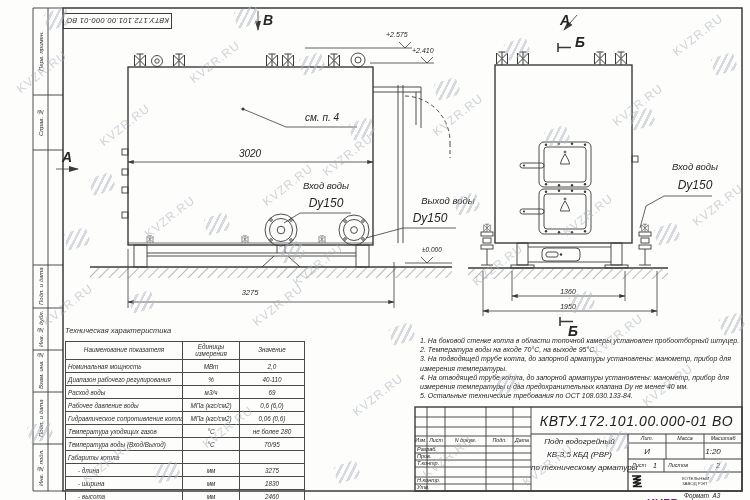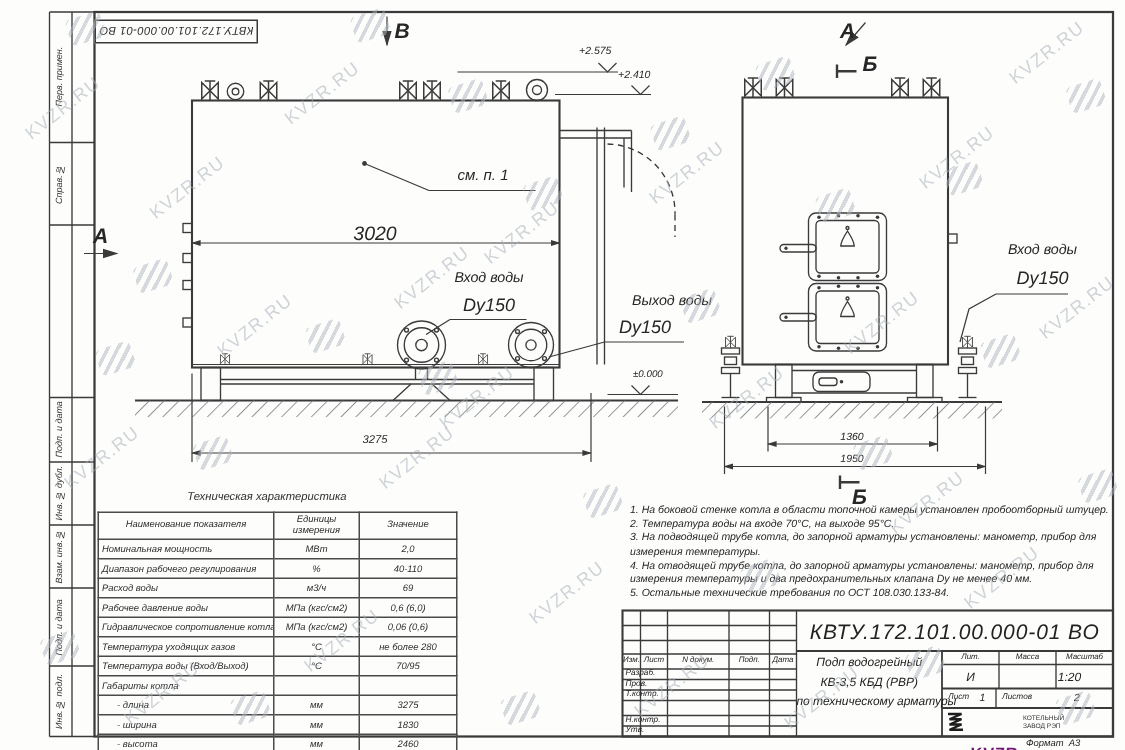--- a/index.html
+++ b/index.html
@@ -12,21 +12,21 @@
   .big{font-size:14px;font-weight:bold;}
   
   .vlab{position:absolute;width:15px;display:flex;align-items:center;justify-content:center;
         writing-mode:vertical-rl;transform:rotate(180deg);font-size:6px;font-style:italic;color:#333;}
   
   .stamp{position:absolute;left:63px;top:13px;width:107px;height:14px;border:1.2px solid #3a3a3a;
          display:flex;align-items:center;justify-content:center;font-size:7.5px;font-style:italic;
          transform:rotate(180deg);letter-spacing:.3px;background:#fdfdfc;}
   
   .tt{position:absolute;left:65px;top:326px;width:226px;font-style:italic;}
-  .tt .ttl{text-align:center;font-size:7.5px;margin-bottom:6px;}
+  .tt .ttl{text-align:left;font-size:7.5px;margin-bottom:6px;}
   .tt table{border-collapse:collapse;width:226px;table-layout:fixed;}
   .tt th,.tt td{border:1px solid #4a4a4a;font-size:6.3px;font-weight:normal;font-style:italic;
                 padding:0 2px;height:12px;overflow:hidden;white-space:nowrap;}
   .tt th{height:17px;text-align:center;white-space:normal;line-height:1.1;}
   .tt td.c{text-align:center;}
   .tt td.ind{padding-left:12px;}
   
   .notes{position:absolute;left:420px;top:336px;width:322px;font-size:7px;font-style:italic;
          line-height:1.32;color:#262626;}
   
@@ -262,27 +262,27 @@
   <div class="vlab" style="left:33px;top:444px;height:47px">Инв. № подл.</div>
 
   <div class="stamp">КВТУ.172.101.00.000-01 ВО</div>
 
   <div class="dl big" style="left:263px;top:13px">В</div>
   <div class="dl big" style="left:62px;top:150px">А</div>
   <div class="dl big" style="left:560px;top:13px">А</div>
   <div class="dl big" style="left:575px;top:35px">Б</div>
   <div class="dl big" style="left:568px;top:324px">Б</div>
 
-  <div class="dl ctr" style="left:286px;top:113px;width:72px;font-size:10px">см. п. 1</div>
+  <div class="dl ctr" style="left:286px;top:113px;width:72px;font-size:10px">см. п. 4</div>
 
   <div class="dl" style="left:386px;top:31px;font-size:7px">+2.575</div>
   <div class="dl" style="left:412px;top:47px;font-size:7px">+2.410</div>
   <div class="dl" style="left:422px;top:247px;font-size:6.5px">±0.000</div>
 
-  <div class="dl ctr" style="left:225px;top:149px;width:50px;font-size:13px">3020</div>
+  <div class="dl ctr" style="left:225px;top:149px;width:50px;font-size:10px">3020</div>
   <div class="dl ctr" style="left:225px;top:289px;width:50px;font-size:7.5px">3275</div>
   <div class="dl ctr" style="left:548px;top:288px;width:40px;font-size:7px">1360</div>
   <div class="dl ctr" style="left:548px;top:303px;width:40px;font-size:7px">1950</div>
 
   <div class="dl ctr" style="left:293px;top:181px;width:66px;font-size:9.5px">Вход воды</div>
   <div class="dl ctr" style="left:299px;top:197px;width:54px;font-size:12px">Dy150</div>
   <div class="dl ctr" style="left:409px;top:196px;width:78px;font-size:9.5px">Выход воды</div>
   <div class="dl ctr" style="left:402px;top:212px;width:56px;font-size:12px">Dy150</div>
   <div class="dl ctr" style="left:655px;top:162px;width:80px;font-size:9.5px">Вход воды</div>
   <div class="dl ctr" style="left:664px;top:179px;width:62px;font-size:12px">Dy150</div>

